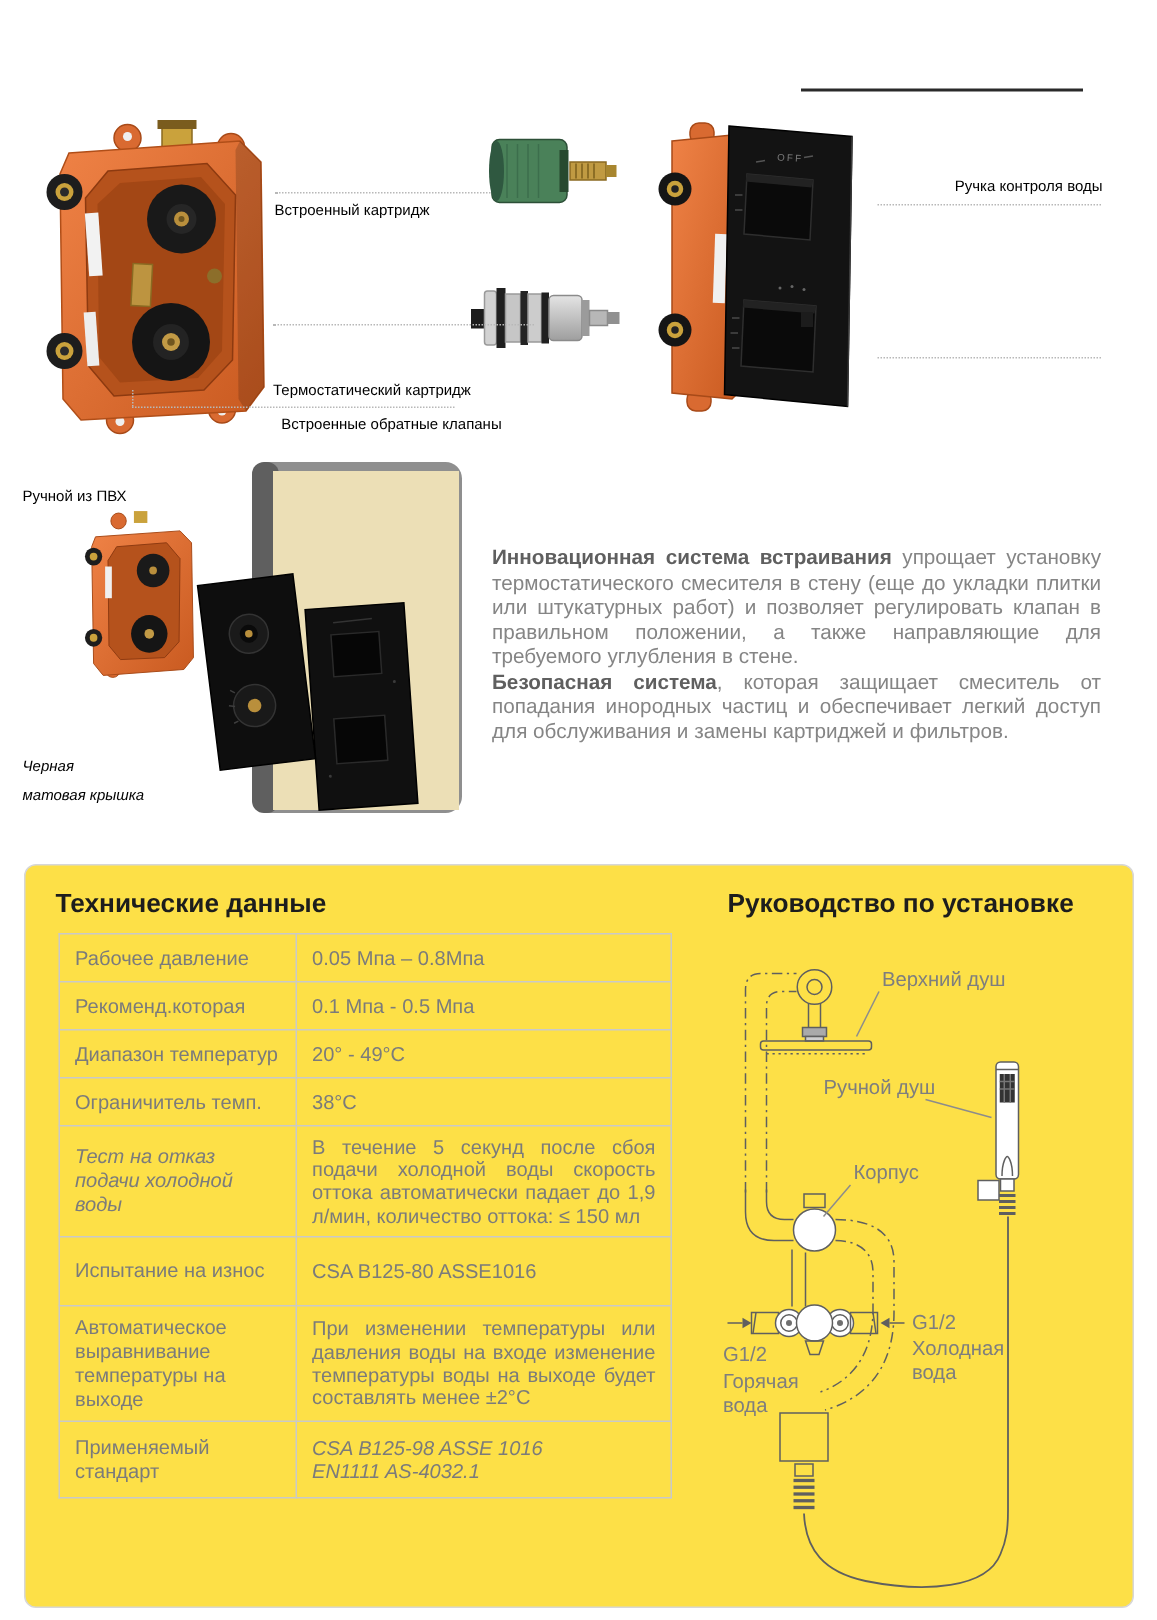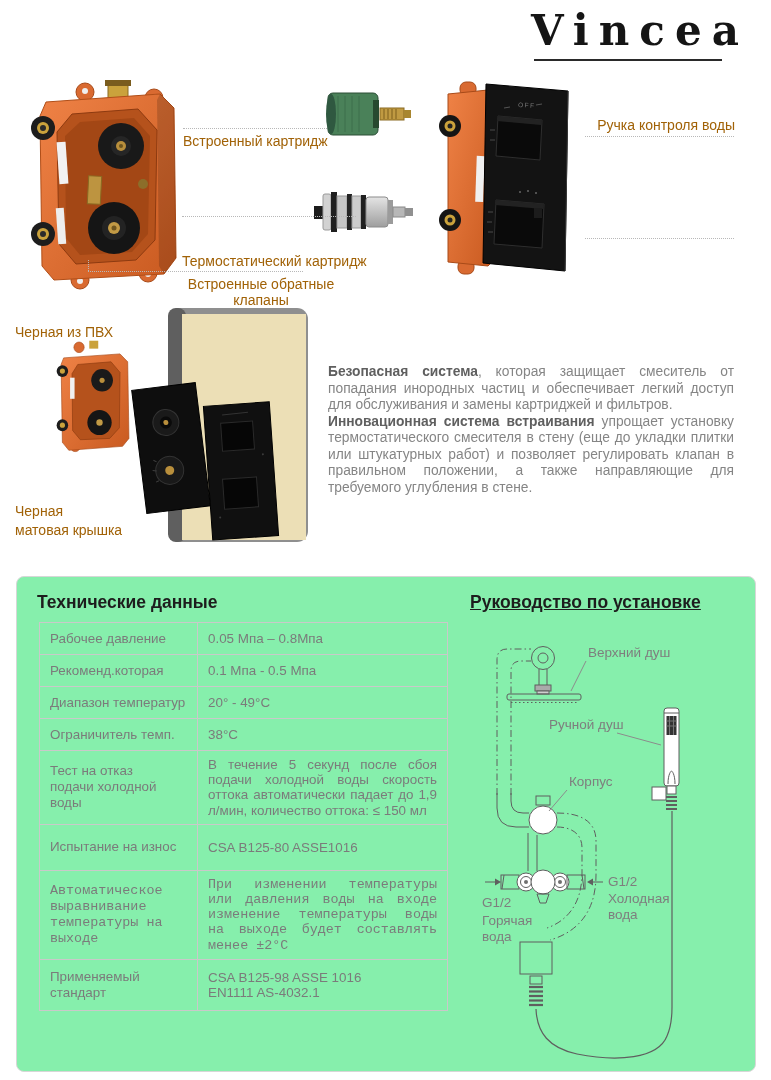--- a/index.html
+++ b/index.html
@@ -4,48 +4,47 @@
 <style>
   html,body{margin:0;padding:0;background:#ffffff;}
   .page{position:relative;width:771px;height:1080px;background:#fff;overflow:hidden;
         font-family:"Liberation Sans","DejaVu Sans",sans-serif;}
   .abs{position:absolute;}
   
   .logo{font-family:"DejaVu Serif","Liberation Serif",serif;font-weight:bold;
         font-size:42px;letter-spacing:10px;color:#151515;line-height:1;}
   .logo-line{height:2px;background:#2a2a2a;}
   
-  .lbl{font-size:14px;color:#a16207;line-height:16px;}
+  .lbl{font-size:10px;color:#000000;line-height:16px;}
   .dot-h{height:0;border-top:1.5px dotted #b8b8b8;}
   .dot-v{width:0;border-left:1.5px dotted #b8b8b8;}
-  .prel{white-space:pre-line;}
+  .prel{white-space:pre-line;font-style:italic;}
   
   .desc{width:406px;font-size:13.8px;line-height:16.5px;color:#858585;text-align:justify;}
   .desc p{margin:0;}
   .desc b{color:#5f5f5f;font-weight:bold;}
   
-  .card{width:738px;height:494px;border:1.5px solid #d7d7d7;border-radius:8px;background:#86efac;}
+  .card{width:738px;height:494px;border:1.5px solid #d7d7d7;border-radius:8px;background:#fde047;}
   .h2{font-size:17.5px;font-weight:bold;color:#1d1d1d;line-height:1.1;}
   table.specs{border-collapse:collapse;width:409px;table-layout:fixed;}
   table.specs td{border:1px solid #c9c9c9;font-size:13.4px;color:#7b7b7b;
                  padding:6px 10px;vertical-align:middle;line-height:16px;}
   table.specs td.val{line-height:15.2px;}
   table.specs col.c1{width:158px;}
   td.just{text-align:justify;}
   tr.rh-s{height:32px;} tr.rh-7{height:68px;} tr.rh-8{height:46px;}
-  tr.rh-9{height:69px;font-family:Liberation Mono, monospace;} tr.rh-10{height:51px;}
+  tr.rh-9{height:69px;} tr.rh-10{height:51px;}
   
   svg text{font-family:"Liberation Sans","DejaVu Sans",sans-serif;}
 </style>
 </head>
 <body>
 
 <div class="page">
 
-  <div class="abs logo" style="left:531px;top:10px;">Vincea</div>
   <div class="abs logo-line" style="left:534px;top:59px;width:188px;"></div>
 
   <svg class="abs" style="left:28px;top:80px;" width="155" height="215" viewBox="0 0 155 215">
     <defs>
       <linearGradient id="og" x1="0" y1="0" x2="1" y2="1">
         <stop offset="0" stop-color="#ef8246"></stop>
           <stop offset="1" stop-color="#c95a20"></stop>
       </linearGradient>
     </defs>
     <rect x="80" y="1" width="20" height="18" fill="#caa23c" stroke="#8a6a20"></rect>
@@ -210,27 +209,27 @@
         <circle cx="158" cy="116" r="6" fill="#0a0a0a"></circle>
       <circle cx="158" cy="116" r="2.5" fill="#b98f3c"></circle>
       <circle cx="156" cy="164" r="14" fill="#191919" stroke="#333"></circle>
       <circle cx="156" cy="164" r="4.5" fill="#b98f3c"></circle>
       <line x1="141" y1="152" x2="144" y2="154" stroke="#3e3e3e"></line>
       <line x1="139" y1="162" x2="143" y2="163" stroke="#3e3e3e"></line>
       <line x1="141" y1="174" x2="144" y2="173" stroke="#3e3e3e"></line>
     </g>
   </svg>
 
-  <div class="abs lbl" style="left:15px;top:324px;">Черная из ПВХ</div>
+  <div class="abs lbl" style="left:15px;top:324px;">Ручной из ПВХ</div>
   <div class="abs lbl prel" style="left:15px;top:502px;line-height:19px;">Черная
 матовая крышка</div>
 
   <div class="abs desc" style="left:328px;top:364px;">
+    <p><b>Инновационная система встраивания</b><span> упрощает установку термостатического смесителя в стену (еще до укладки плитки или штукатурных работ) и позволяет регулировать клапан в правильном положении, а также направляющие для требуемого углубления в стене.</span></p>
     <p><b>Безопасная система</b><span>, которая защищает смеситель от попадания инородных частиц и обеспечивает легкий доступ для обслуживания и замены картриджей и фильтров.</span></p>
-    <p><b>Инновационная система встраивания</b><span> упрощает установку термостатического смесителя в стену (еще до укладки плитки или штукатурных работ) и позволяет регулировать клапан в правильном положении, а также направляющие для требуемого углубления в стене.</span></p>
   </div>
 
   <div class="abs card" style="left:16px;top:576px;">
 
     <div class="abs h2" style="left:20px;top:16px;">Технические данные</div>
 
     <table class="specs abs" style="left:22px;top:45px;">
       <colgroup>
           <col class="c1">
           <col>
@@ -266,21 +265,21 @@
           <td class="val just">При изменении температуры или давления воды на входе изменение температуры воды на выходе будет составлять менее ±2°С</td>
           </tr>
         <tr class="rh-10">
           <td>Применяемый стандарт</td>
           <td class="val prel">CSA B125-98 ASSE 1016
 EN1111 AS-4032.1</td>
           </tr>
       </tbody>
     </table>
 
-    <div class="abs h2" style="left:453px;top:16px;text-decoration:underline;">Руководство по установке</div>
+    <div class="abs h2" style="left:468px;top:16px;">Руководство по установке</div>
 
     <svg class="abs" style="left:448px;top:58px;" width="290" height="432" viewBox="0 0 290 432" fill="none" stroke="#5f5f5f" stroke-width="1">
 
       <g>
         <circle cx="78" cy="23" r="11.5"></circle>
           <circle cx="78" cy="23" r="5"></circle>
         <line x1="74" y1="34" x2="74" y2="50"></line>
           <line x1="82" y1="34" x2="82" y2="50"></line>
         <rect x="70" y="50" width="16" height="6" fill="#aaaaaa" stroke="#5f5f5f"></rect>
         <rect x="72" y="56" width="12" height="3" fill="#cfcfcf"></rect>

